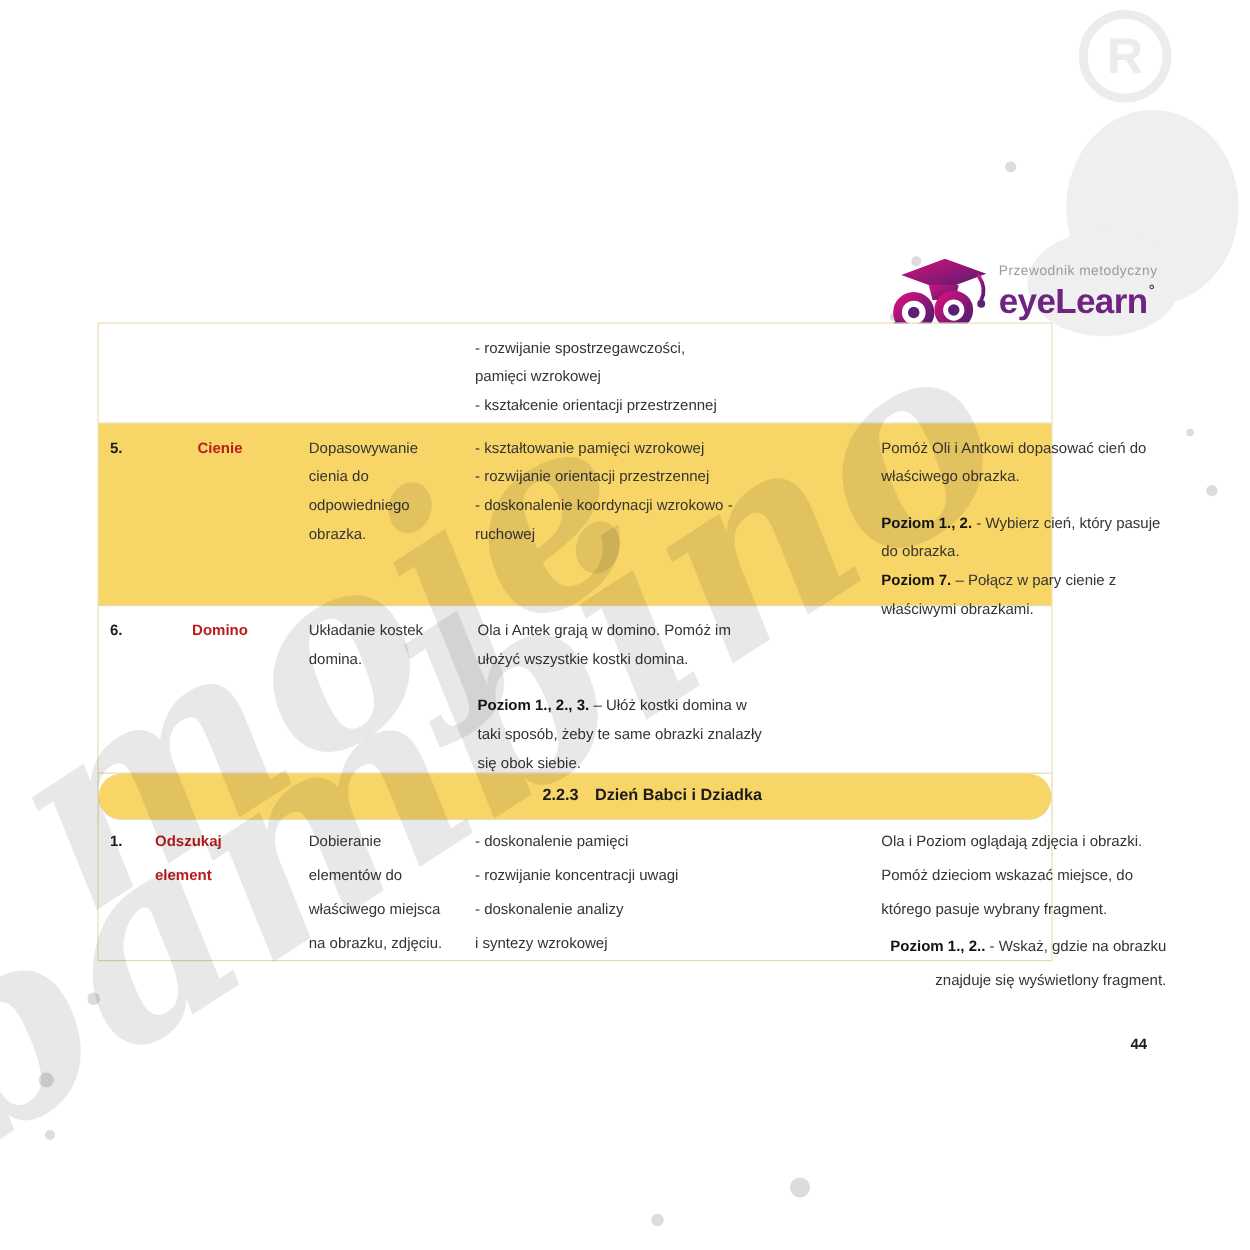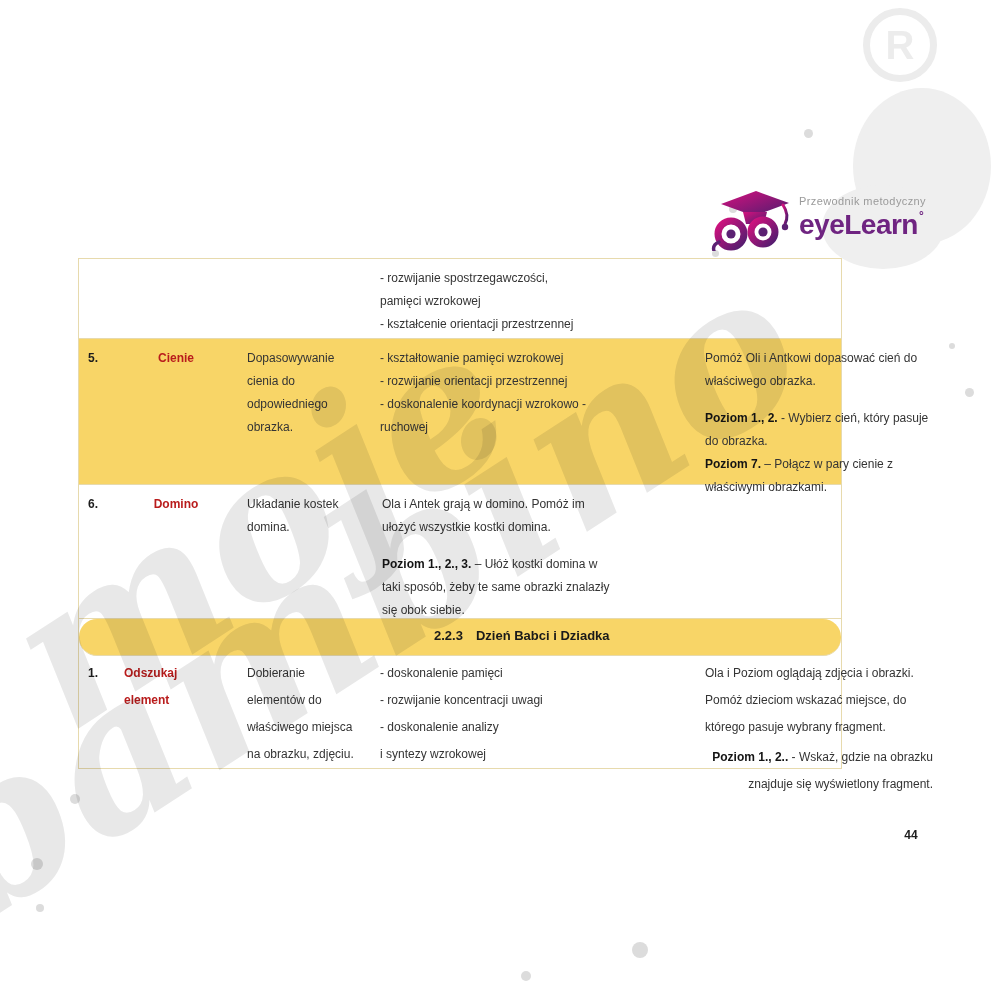--- a/index.html
+++ b/index.html
@@ -15,21 +15,21 @@
           font-family:"Liberation Sans",sans-serif;}
 
   
   .wm-script{position:absolute;z-index:5;pointer-events:none;mix-blend-mode:multiply;
              color:#e8e8e8;font-family:"DejaVu Serif",serif;font-style:italic;font-weight:bold;
              white-space:nowrap;line-height:1;}
   .wm-moje{left:85px;top:560px;font-size:200px;transform:rotate(-33deg);transform-origin:left bottom;}
   .wm-bambino{left:-5px;top:748px;font-size:205px;transform:rotate(-33deg);transform-origin:left bottom;}
 
   
-  .logo{position:absolute;left:710px;top:187px;display:flex;align-items:flex-start;z-index:2;}
+  .logo{position:absolute;left:710px;top:203px;display:flex;align-items:flex-start;z-index:2;}
   .logo-icon{width:84px;height:64px;}
   .logo-text{margin-left:5px;padding-top:8px;}
   .tagline{font-size:11px;color:#9a9a9a;letter-spacing:.4px;margin-bottom:3px;}
   .brand{font-size:28px;font-weight:bold;color:#6f2481;letter-spacing:-0.5px;line-height:1;}
   .brand .deg{font-size:12px;vertical-align:14px;margin-left:1px;}
 
   
   .dtable{position:absolute;left:78px;top:258px;width:764px;box-sizing:border-box;
           border:1px solid #e7daad;z-index:2;background:transparent;}
   .trow{display:flex;box-sizing:border-box;border-bottom:1px solid #e7daad;background:#ffffff;}

